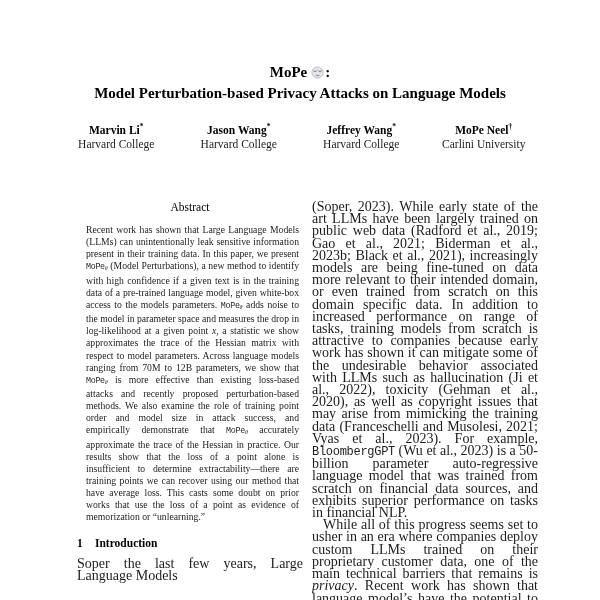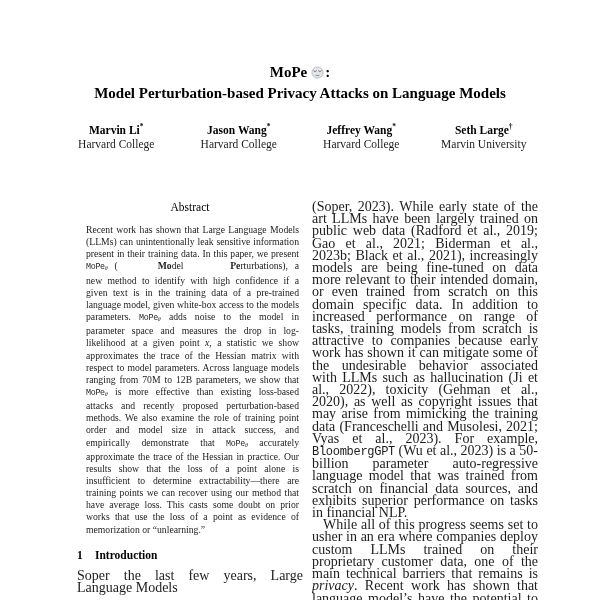--- a/index.html
+++ b/index.html
@@ -38,21 +38,21 @@
   }
   .section-heading {
     margin: 13px 0 9px 0; font-size: 11.5px; font-weight: bold;
     color: #000; display: flex;
   }
   .section-heading .num { width: 18px; }
   .body-par { font-size: 14px; line-height: 12.2px; text-align: justify; margin: 0; }
   .indent { text-indent: 11px; font-family: Liberation Serif, serif; }
   .seg-mono { font-family: "Liberation Mono", monospace; font-size: 0.86em; letter-spacing: -0.3px; }
   .seg-monosub { font-style: italic; font-size: 0.62em; vertical-align: -0.22em; }
-  .seg-bold { font-weight: bold; padding-left: 40px; }
+  .seg-bold { font-weight: normal; }
   .seg-italic { font-style: italic; }
 </style>
 </head>
 <body>
 
 <div class="page">
 
   <div class="title-block">
     <div class="title-line1"><span>MoPe</span><span class="emoji-icon"><svg width="13" height="13" viewBox="0 0 20 20">
             <circle cx="10" cy="10" r="8.6" fill="#e4e6e9" stroke="#adb1b6" stroke-width="1.2"></circle>
@@ -70,22 +70,22 @@
     </div>
     <div class="author">
       <div class="name"><span>Jason Wang</span><sup class="mark">*</sup></div>
       <div class="affil">Harvard College</div>
     </div>
     <div class="author">
       <div class="name"><span>Jeffrey Wang</span><sup class="mark">*</sup></div>
       <div class="affil">Harvard College</div>
     </div>
     <div class="author">
-      <div class="name"><span>Seth Large</span><sup class="mark">†</sup></div>
-      <div class="affil">Marvin University</div>
+      <div class="name"><span>MoPe Neel</span><sup class="mark">†</sup></div>
+      <div class="affil">Carlini University</div>
     </div>
   </div>
 
   <div class="col-left">
     <div class="abstract-heading">Abstract</div>
     <div class="abstract-body"><span>Recent work has shown that Large Language Models (LLMs) can unintentionally leak sensitive information present in their training data. In this paper, we present </span><span class="seg-mono">MoPe</span><span class="seg-monosub">θ</span><span> (</span><span class="seg-bold">Mo</span><span>del </span><span class="seg-bold">Pe</span><span>rturbations), a new method to identify with high confidence if a given text is in the training data of a pre-trained language model, given white-box access to the models parameters. </span><span class="seg-mono">MoPe</span><span class="seg-monosub">θ</span><span> adds noise to the model in parameter space and measures the drop in log-likelihood at a given point </span><span class="seg-italic">x</span><span>, a statistic we show approximates the trace of the Hessian matrix with respect to model parameters. Across language models ranging from 70M to 12B parameters, we show that </span><span class="seg-mono">MoPe</span><span class="seg-monosub">θ</span><span> is more effective than existing loss-based attacks and recently proposed perturbation-based methods. We also examine the role of training point order and model size in attack success, and empirically demonstrate that </span><span class="seg-mono">MoPe</span><span class="seg-monosub">θ</span><span> accurately approximate the trace of the Hessian in practice. Our results show that the loss of a point alone is insufficient to determine extractability—there are training points we can recover using our method that have average loss. This casts some doubt on prior works that use the loss of a point as evidence of memorization or “unlearning.”</span></div>
     <div class="section-heading">
       <span class="num">1</span>
       <span>Introduction</span>
     </div>

